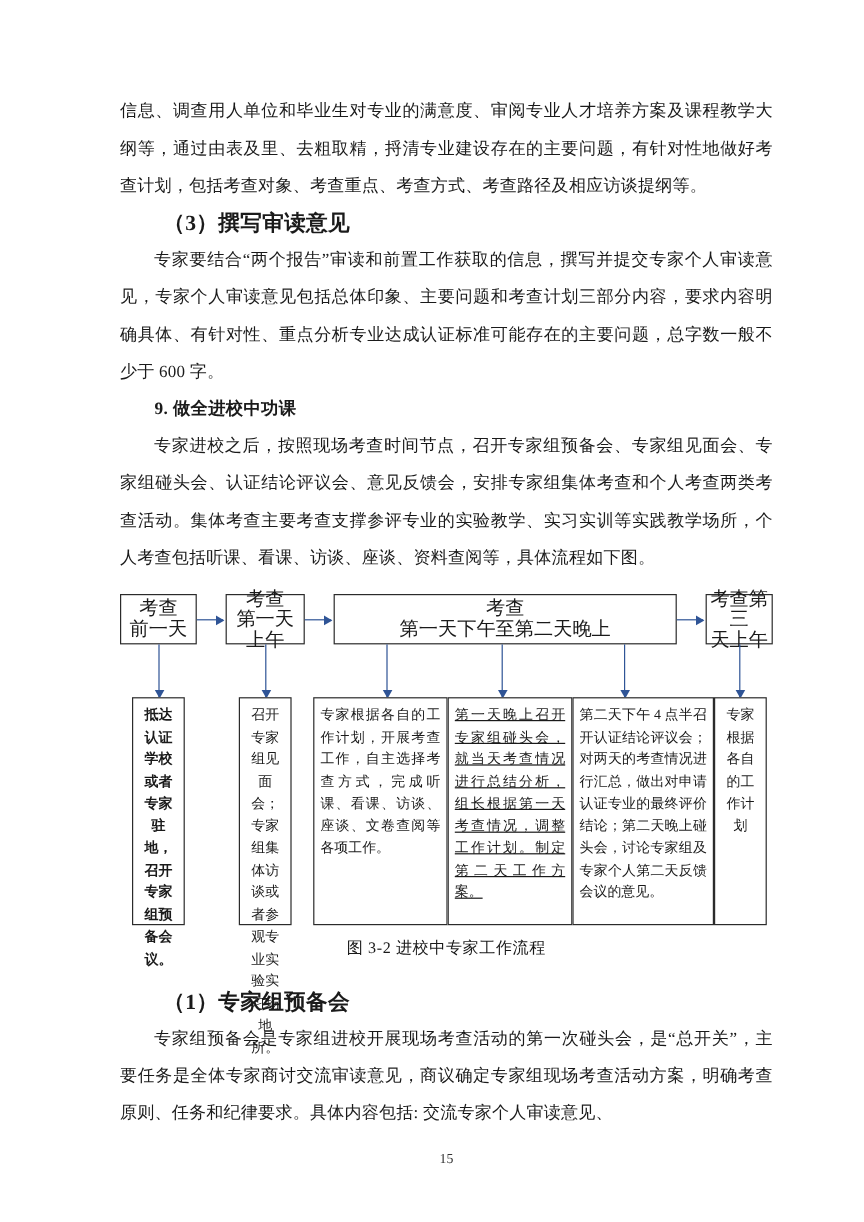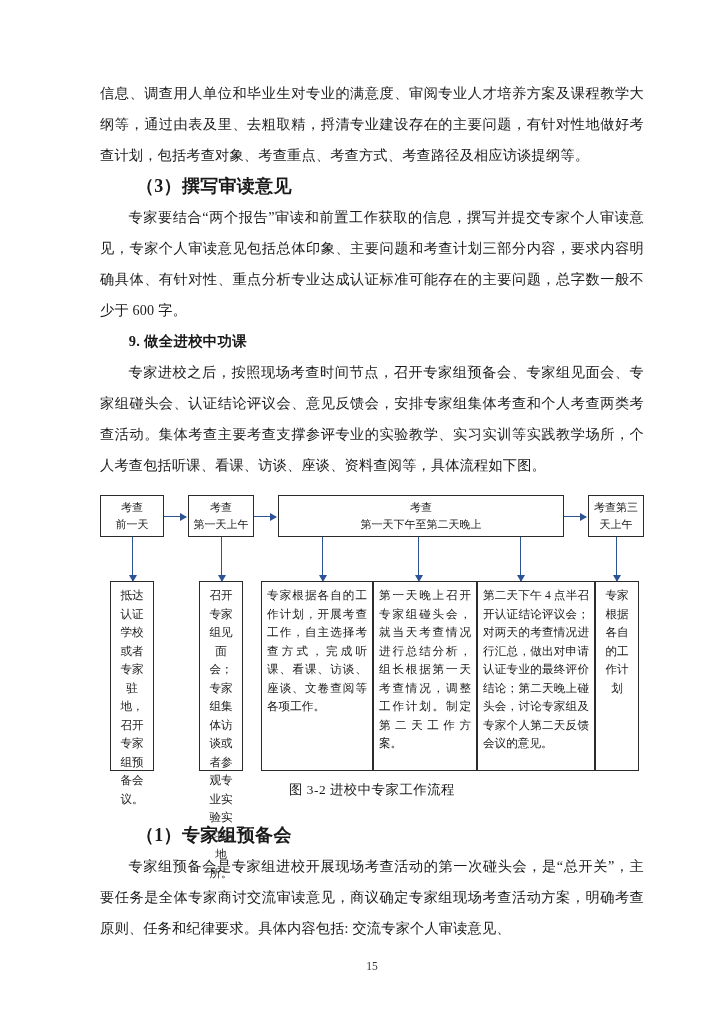--- a/index.html
+++ b/index.html
@@ -47,21 +47,21 @@
   .flow {
     position: relative;
     margin-top: 14px;
     height: 278px;
     width: 544px;
   }
   .fbox {
     position: absolute;
     border: 1px solid #2b2b2b;
     background: #ffffff;
-    font-size: 11px;
+    font-size: 16px;
     line-height: 17px;
     text-align: center;
     display: flex;
     align-items: center;
     justify-content: center;
     padding: 2px;
   }
   .fbox.top {
     height: 42px;
   }
@@ -161,33 +161,33 @@
     <div class="arrow-h" style="left:154px; top:21px; width:22px;"></div>
     <div class="arrow-h" style="left:464px; top:21px; width:22px;"></div>
 
     <div class="arrow-v" style="left:32px; top:42px; height:44px;"></div>
     <div class="arrow-v" style="left:121px; top:42px; height:44px;"></div>
     <div class="arrow-v" style="left:222px; top:42px; height:44px;"></div>
     <div class="arrow-v" style="left:318px; top:42px; height:44px;"></div>
     <div class="arrow-v" style="left:420px; top:42px; height:44px;"></div>
     <div class="arrow-v" style="left:516px; top:42px; height:44px;"></div>
 
-    <div class="fbox col narrow" style="left:10px; top:86px; width:44px; height:190px;">
+    <div class="fbox col narrow" style="left:10px; top:86px; width:44px; height:190px;font-weight:bold;">
       <span>抵达认证学校或者专家驻地，召开专家组预备会议。</span>
     </div>
 
     <div class="fbox col narrow" style="left:99px; top:86px; width:44px; height:190px;">
       <span>召开专家组见面会；专家组集体访谈或者参观专业实验实习场地所。</span>
     </div>
 
     <div class="fbox col" style="left:161px; top:86px; width:112px; height:190px;">
       <span>专家根据各自的工作计划，开展考查工作，自主选择考查方式，完成听课、看课、访谈、座谈、文卷查阅等各项工作。</span>
     </div>
 
-    <div class="fbox col" style="left:273px; top:86px; width:104px; height:190px;">
+    <div class="fbox col" style="left:273px; top:86px; width:104px; height:190px;text-decoration:underline;">
       <span>第一天晚上召开专家组碰头会，就当天考查情况进行总结分析，组长根据第一天考查情况，调整工作计划。制定第二天工作方案。</span>
     </div>
 
     <div class="fbox col" style="left:377px; top:86px; width:118px; height:190px;">
       <span>第二天下午 4 点半召开认证结论评议会；对两天的考查情况进行汇总，做出对申请认证专业的最终评价结论；第二天晚上碰头会，讨论专家组及专家个人第二天反馈会议的意见。</span>
     </div>
 
     <div class="fbox col narrow" style="left:495px; top:86px; width:44px; height:190px;">
       <span>专家根据各自的工作计划</span>
     </div>

